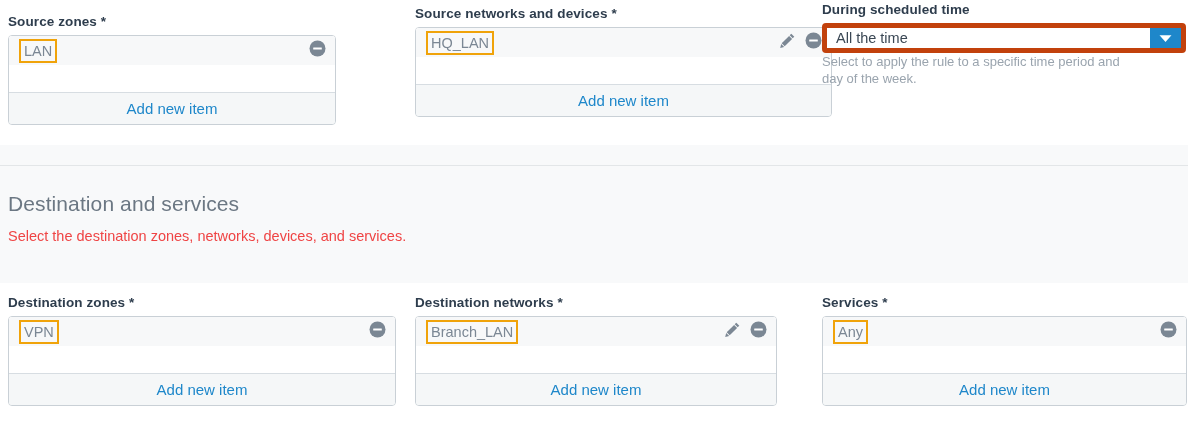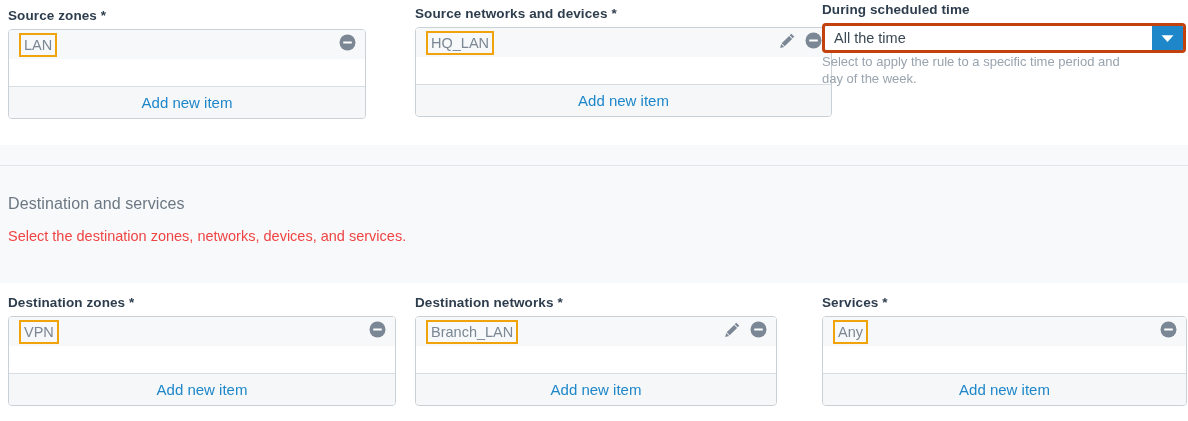--- a/index.html
+++ b/index.html
@@ -76,33 +76,33 @@
   .add-link{
     color:#1e87ca;
     font-size:15px;
     line-height:16px;
     cursor:pointer;
     user-select:none;
   }
 
   
   .col{position:absolute;}
-  #col-src-zones   {left:8px;  top:8px;  width:358px;}
+  #col-src-zones   {left:8px;  top:14px;  width:328px;}
   #col-src-nets    {left:415px;top:6px;  width:417px;}
   #col-sched       {left:822px;top:2px;  width:364px;}
 
   #col-dst-zones   {left:8px;  top:295px;width:388px;}
   #col-dst-nets    {left:415px;top:295px;width:362px;}
   #col-services    {left:822px;top:295px;width:365px;}
 
   
   .select-wrap{
     position:relative;
     height:30px;
-    border:3px solid #c2410c;
+    border:5px solid #c2410c;
     border-radius:4px;
     background:#ffffff;
     box-sizing:border-box;
     display:flex;
     align-items:center;
     overflow:hidden;
   }
   .select-value{
     font-size:14.5px;
     color:#3a4754;
@@ -136,21 +136,21 @@
     background:#f8f9fa;
   }
   .band-rule{
     position:absolute;
     left:0;top:20px;width:1188px;height:1px;
     background:#e3e6e8;
   }
   .band-title{
     position:absolute;
     left:8px;top:46px;
-    font-size:16px;
+    font-size:21px;
     font-weight:normal;
     color:#6b7783;
     line-height:26px;
     letter-spacing:.1px;
   }
   .band-desc{
     position:absolute;
     left:8px;top:80px;
     font-size:14.5px;
     line-height:22px;

